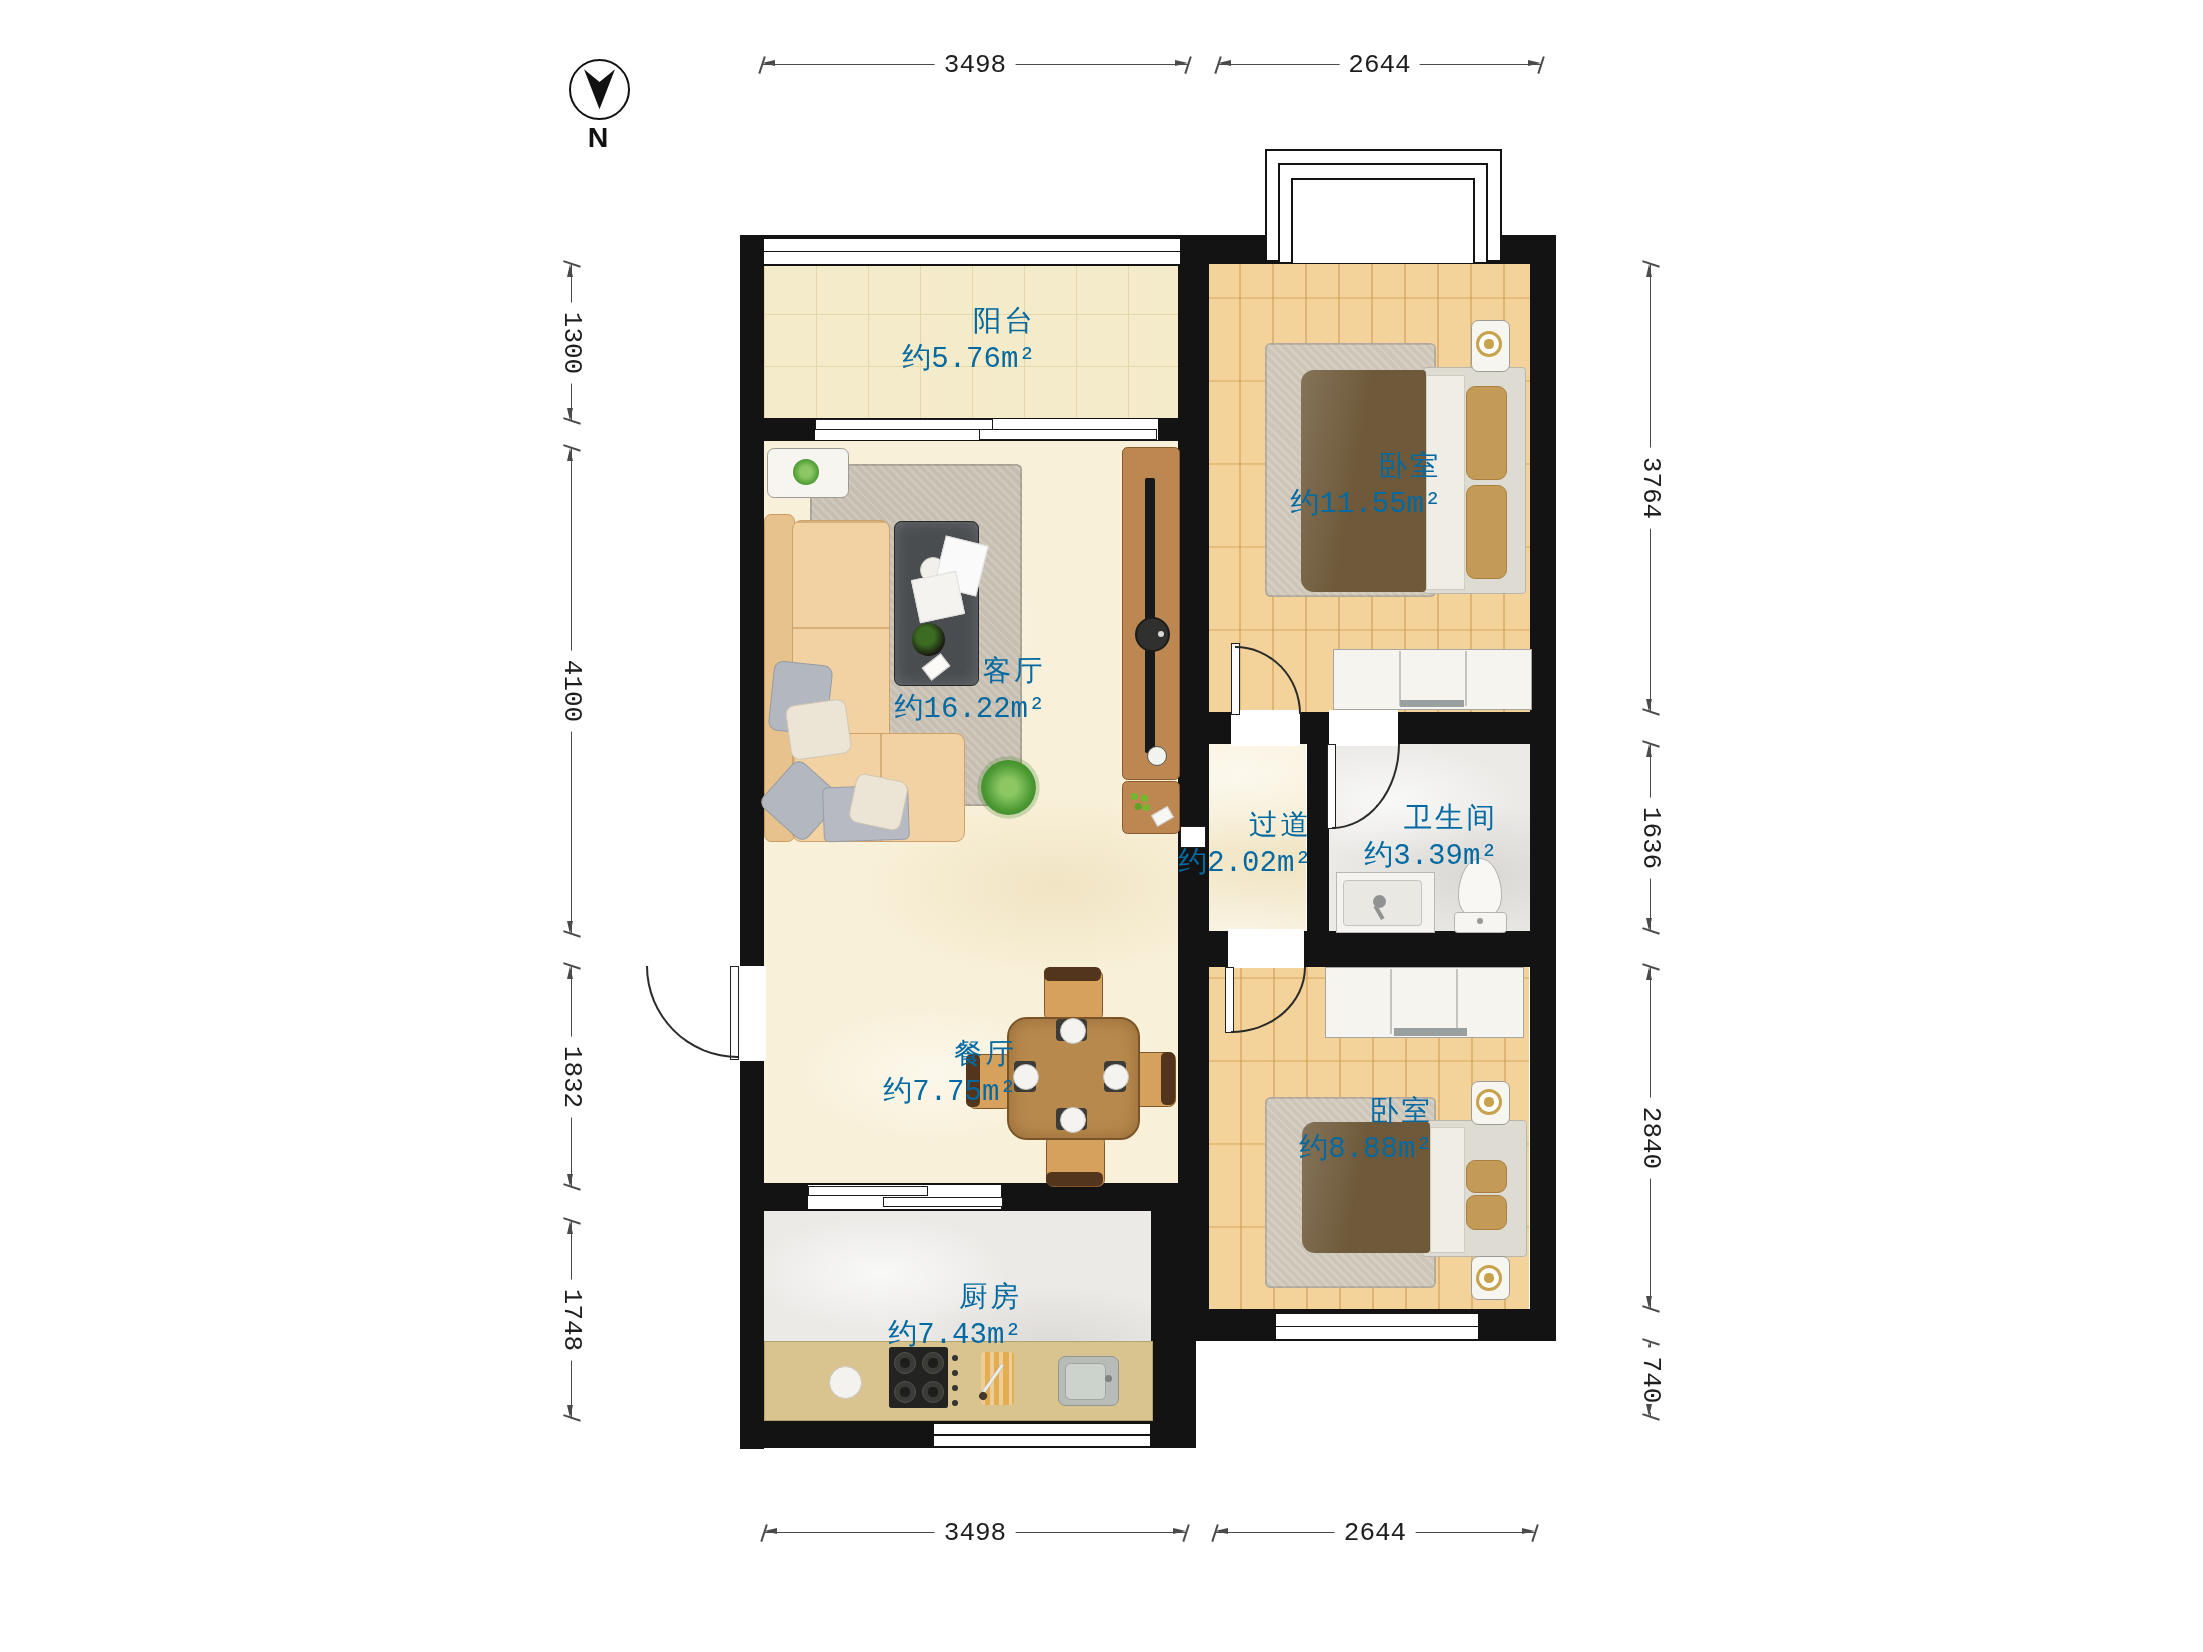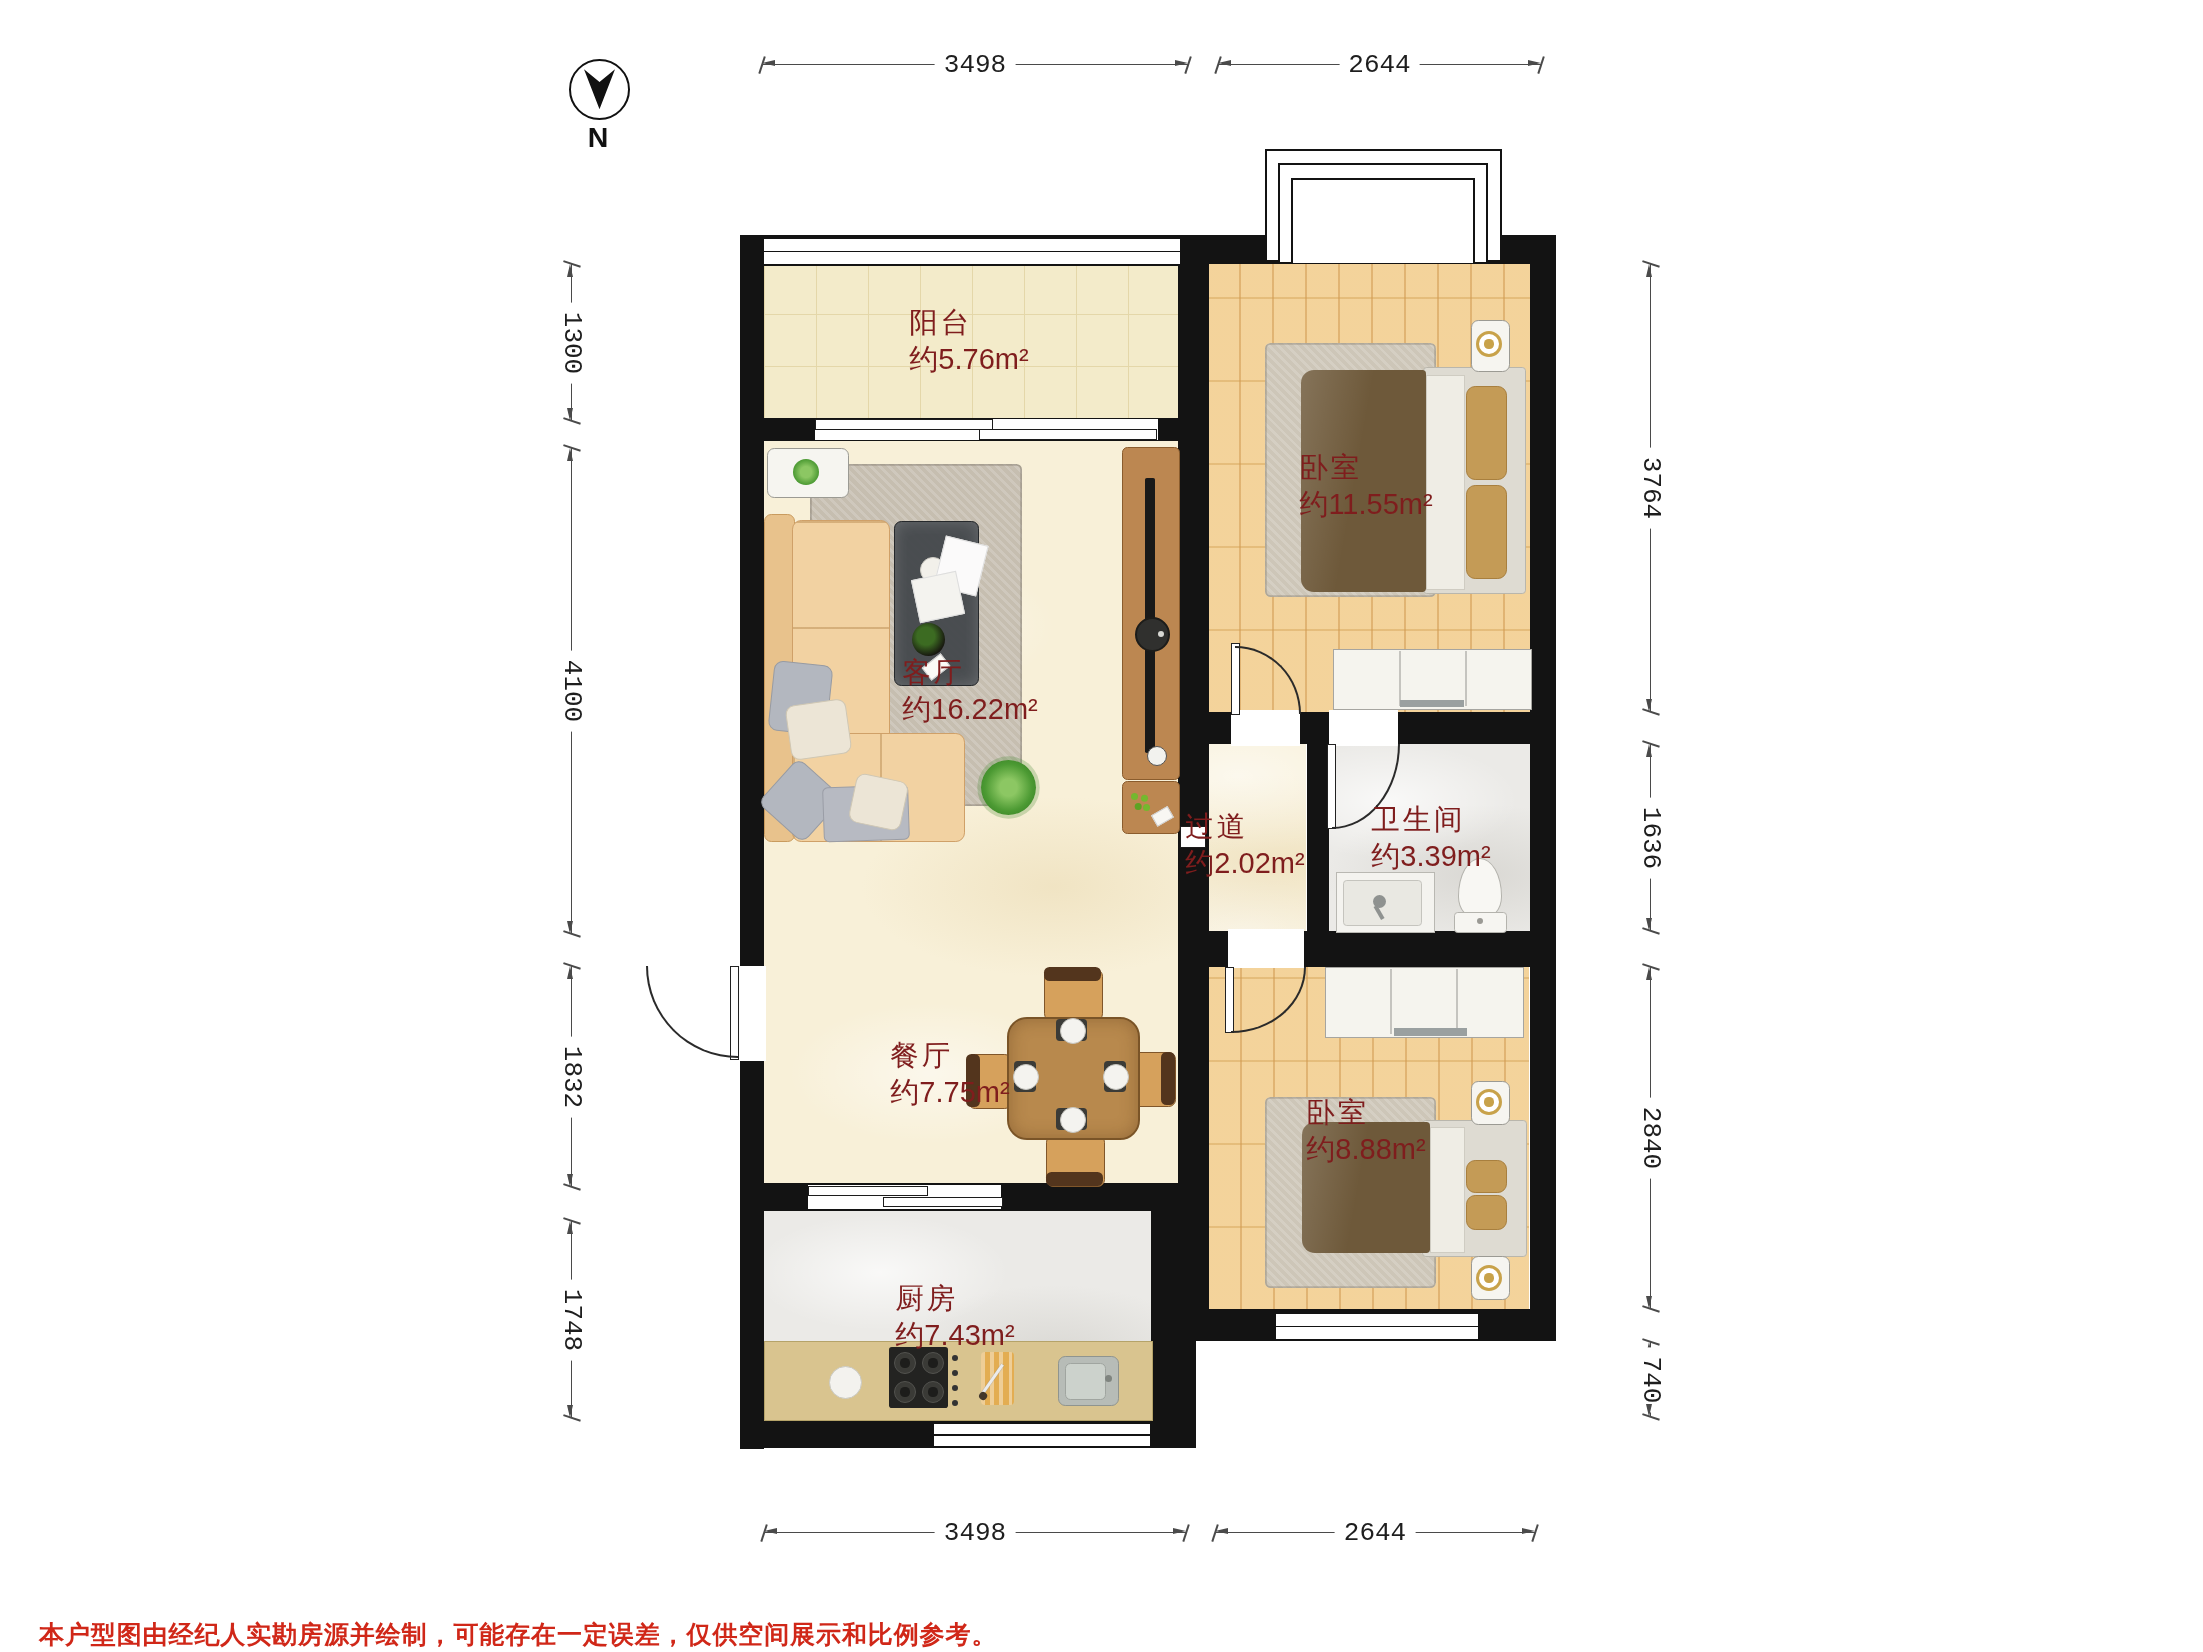--- a/index.html
+++ b/index.html
@@ -27,22 +27,22 @@
   .win-h{position:absolute;background:#fff;border-top:2.8px solid var(--wall,#131313);border-bottom:2.8px solid var(--wall,#131313);}
   .win-h::after{content:'';position:absolute;left:0;right:0;top:50%;height:1.8px;margin-top:-0.9px;background:var(--wall,#131313);}
   .threshold{position:absolute;background:#fff;}
   .panel{position:absolute;background:#fff;border:1.8px solid #1c1c1c;}
   .bay{position:absolute;background:#fff;border:2.8px solid var(--wall,#131313);}
   .bay-inner{position:absolute;background:#fff;border:2.8px solid var(--wall,#131313);border-bottom:none;}
   
   .door-leaf{position:absolute;background:#fff;border:1.8px solid #222;}
   .door-arc{position:absolute;}
   
-  .room-label{position:absolute;transform:translate(-50%,-50%);text-align:left;line-height:37px;
-              white-space:nowrap;color:#7f1d1d;font-weight:500;z-index:40;}
+  .room-label{position:absolute;transform:translate(-50%,-50%);text-align:right;line-height:37px;
+              white-space:nowrap;color:#0369a1;font-weight:500;z-index:40;font-family:Liberation Mono, monospace;}
   .room-label .name{font-size:28.5px;letter-spacing:2.8px;display:block;}
   .room-label .area{font-size:29px;letter-spacing:0;display:block;}
   
   .dim{position:absolute;z-index:50;font-family:Liberation Mono, monospace;}
   .dim i{position:absolute;background:var(--dim,#4a4a4a);}
   .dim-h{height:0;border-top:1.8px solid var(--dim,#4a4a4a);}
   .dim-h::before{content:'';position:absolute;left:0;top:-4.6px;border-right:13px solid var(--dim,#4a4a4a);
                  border-top:3.7px solid transparent;border-bottom:3.7px solid transparent;}
   .dim-h::after{content:'';position:absolute;right:0;top:-4.6px;border-left:13px solid var(--dim,#4a4a4a);
                 border-top:3.7px solid transparent;border-bottom:3.7px solid transparent;}
@@ -334,16 +334,15 @@
     <i class="t1"></i>
       <i class="t2"></i>
       <span class="dim-label">740</span>
   </div>
 
   <div class="abs" style="left:569px;top:59px;width:57px;height:57px;border:2.8px solid #111;border-radius:50%">
     <div style="position:absolute;left:13px;top:8.3px;width:31px;height:40px;background:#111;clip-path:polygon(0% 0%,50% 32%,100% 0%,50% 100%)"></div>
   </div>
   <div class="compass-n" style="left:598px;top:121px">N</div>
 
-  <div class="disclaimer" style="left:39px;top:1618px">本户型图由经纪人实勘房源并绘制，可能存在一定误差，仅供空间展示和比例参考。</div>
 
 </div>
 
 
 </body></html>

